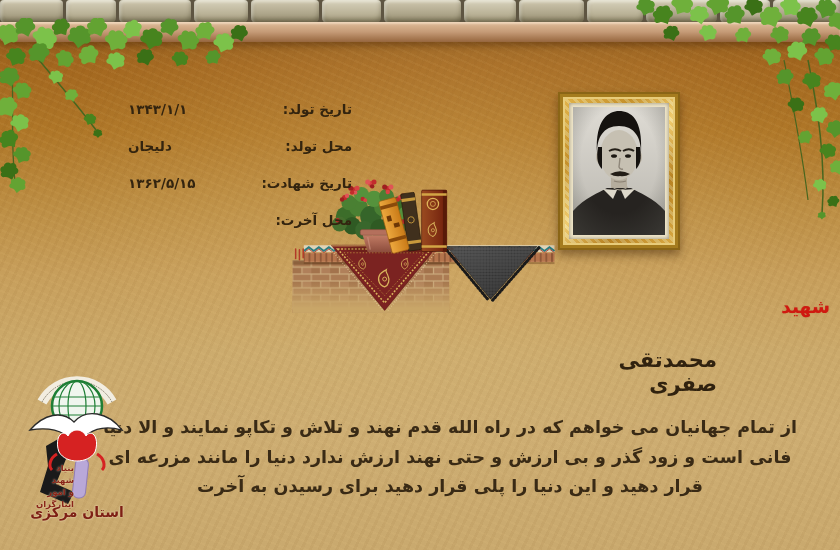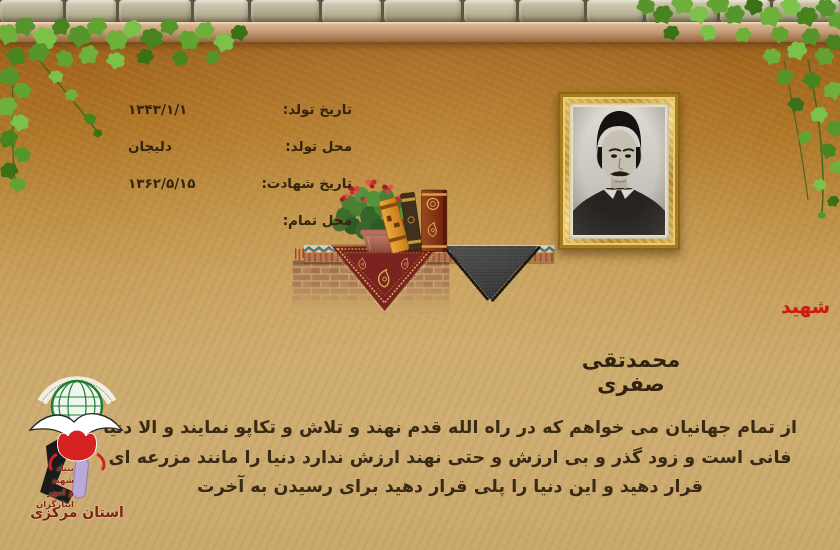--- a/index.html
+++ b/index.html
@@ -17,21 +17,21 @@
   .stone:nth-child(odd){background:linear-gradient(180deg,#cfc8b0,#a9a185 65%,#837b5e);}
   .ledge{position:absolute;left:0;top:22px;width:100%;height:20px;
     background:linear-gradient(180deg,#dfbd9a,#c59a76 50%,#96663e);
     border-radius:0 0 5px 5px;box-shadow:0 4px 6px rgba(70,35,5,.4), inset 0 2px 2px rgba(255,240,220,.5);}
   
   .info{position:absolute;left:128px;top:100px;width:224px;direction:rtl;
     font-size:13.5px;font-weight:bold;color:#33240f;line-height:19px;}
   .info-row{display:flex;justify-content:space-between;margin-bottom:18px;white-space:nowrap;}
   .info-row.inline{justify-content:flex-start;gap:7px;}
   .badge{position:absolute;right:10px;top:296px;direction:rtl;font-size:18.5px;font-weight:bold;color:#d01910;text-shadow:0 0 1px rgba(160,10,0,.4);}
-  .name{position:absolute;left:545px;top:348px;width:172px;text-align:center;direction:rtl;
+  .name{position:absolute;left:545px;top:348px;width:172px;text-align:right;direction:rtl;
     font-size:21px;font-weight:bold;color:#30220f;}
   .quote{position:absolute;left:90px;right:30px;top:413px;text-align:center;direction:rtl;
     font-size:17.5px;font-weight:bold;color:#392a15;line-height:29.5px;}
   
   .frame{position:absolute;left:558px;top:92px;width:122px;height:158px;box-sizing:border-box;
     background:linear-gradient(135deg,#e7c35e,#c79a33 28%,#f2d984 50%,#b98a28 72%,#dfb954),
                repeating-linear-gradient(45deg, rgba(255,255,255,.16) 0 3px, rgba(120,80,0,.16) 3px 6px);
     background-blend-mode:overlay;border:2px solid #8a6516;padding:9px;
     box-shadow:0 5px 9px rgba(50,25,0,.45), inset 0 0 0 3px #a57c1e, inset 0 0 0 5px #e8cc7a;}
   .mat{background:#f0e6c8;width:100%;height:100%;box-sizing:border-box;padding:4px;box-shadow:inset 0 0 4px rgba(0,0,0,.4);}
@@ -359,21 +359,21 @@
     </div>
     <div class="info-row">
       <span>محل تولد:</span>
       <span>دلیجان</span>
     </div>
     <div class="info-row">
       <span>تاریخ شهادت:</span>
       <span>۱۳۶۲/۵/۱۵</span>
     </div>
     <div class="info-row inline">
-      <span>محل تمام:</span>
+      <span>محل آخرت:</span>
     </div>
   </div>
 
   <div class="badge">شهید</div>
   <div class="name">محمدتقی صفری</div>
 
   <div class="quote">
     <div>از تمام جهانیان می خواهم که در راه الله قدم نهند و تلاش و تکاپو نمایند و الا دنیا</div>
     <div>فانی است و زود گذر و بی ارزش و حتی نهند ارزش ندارد دنیا را مانند مزرعه ای</div>
     <div>قرار دهید و این دنیا را پلی قرار دهید برای رسیدن به آخرت</div>

